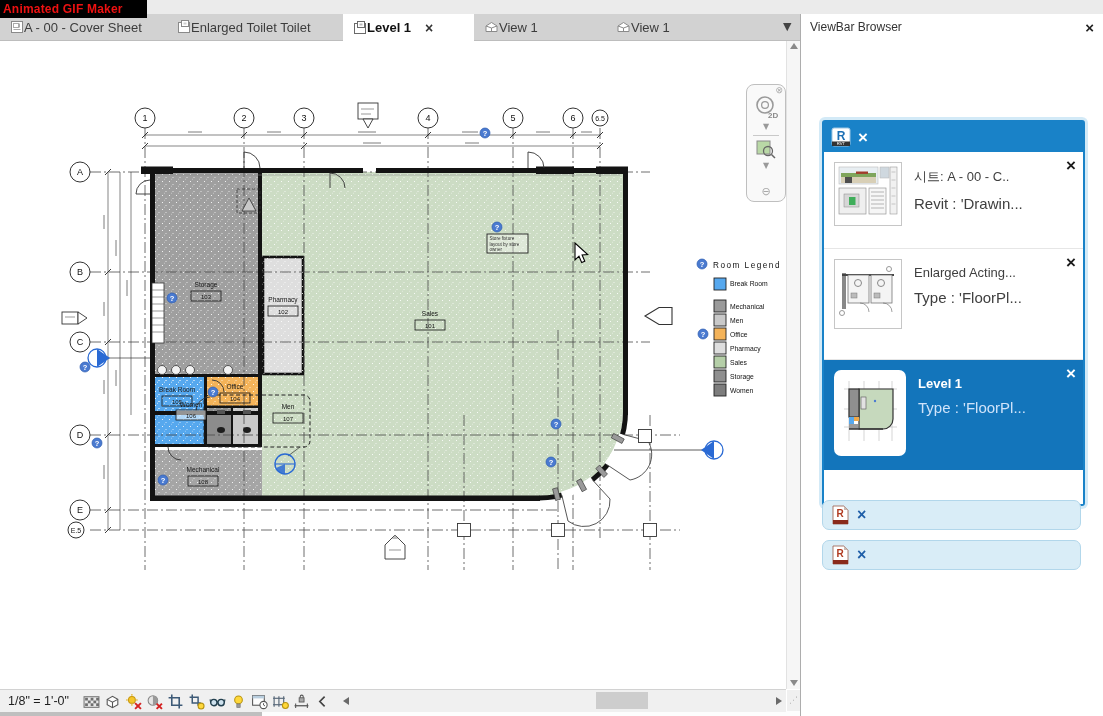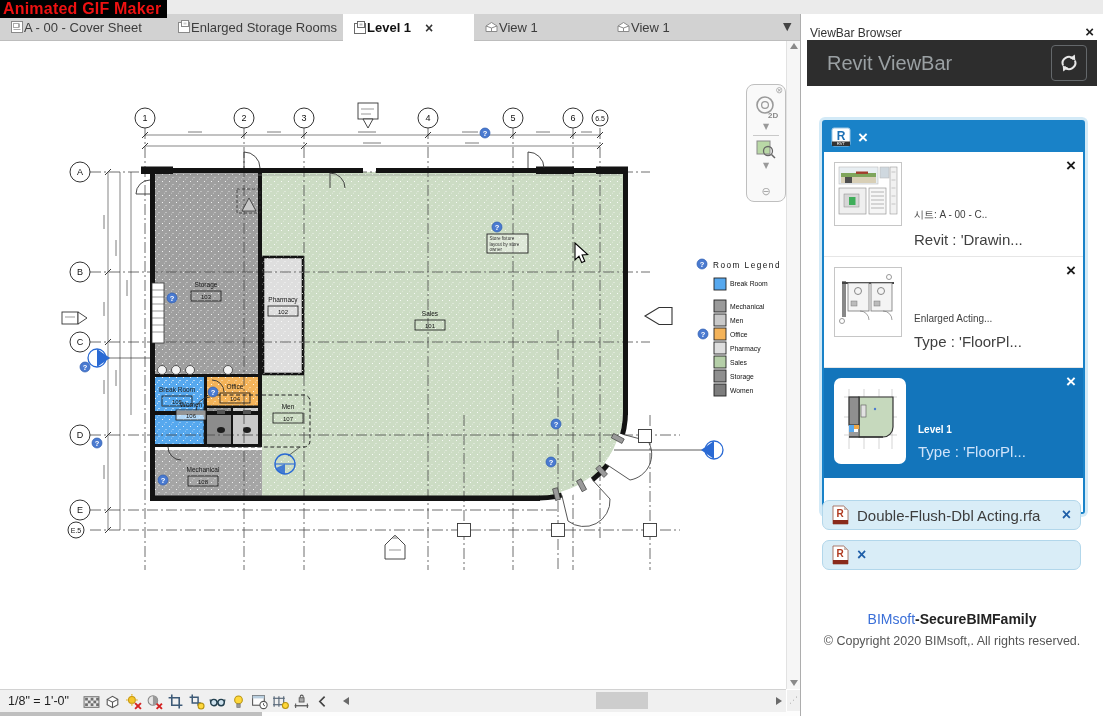--- a/index.html
+++ b/index.html
@@ -1,21 +1,21 @@
 <!DOCTYPE html>
 <html><head>
 <meta charset="utf-8">
 <style>
   html,body{margin:0;padding:0;background:#888;}
   #app{position:relative;width:1103px;height:716px;background:#fff;overflow:hidden;
        font-family:"Liberation Sans",sans-serif;-webkit-font-smoothing:antialiased;}
   
   .topstrip{position:absolute;left:0;top:0;width:1103px;height:14px;background:#ebebeb;}
-  .gifmaker{position:absolute;left:0;top:0;height:18px;padding:0 6px 0 3px;background:#000;
-            color:#ee1111;font-weight:bold;font-size:16px;line-height:18px;z-index:60;letter-spacing:.2px;}
+  .gifmaker{position:absolute;left:0;top:0;height:18px;padding:0 24px 0 3px;background:#000;
+            color:#ee1111;font-weight:bold;font-size:12px;line-height:18px;z-index:60;letter-spacing:.2px;}
   .tabbar{position:absolute;left:0;top:14px;width:800px;height:26px;background:#d2d2d2;
           border-bottom:1px solid #bdbdbd;display:flex;z-index:5;}
   .tab{display:flex;align-items:center;gap:0;padding:0 10px;font-size:13px;color:#3c3c3c;
        white-space:nowrap;overflow:hidden;box-sizing:border-box;cursor:default;}
   .tab.active{background:#fff;color:#111;font-weight:bold;height:27px;}
   .tab .x{font-weight:bold;color:#333;margin-left:14px;font-size:14px;}
   .tab-overflow{position:absolute;left:783px;top:6px;color:#444;font-size:11px;
                 font-family:"DejaVu Sans",sans-serif;}
   .ticon{flex:none;display:block;}
   
@@ -45,37 +45,37 @@
       border-left:6px solid #6a6a6a;margin:0 4px;}
   .htrack{flex:1;height:100%;position:relative;}
   .hthumb{position:absolute;left:58%;top:2px;width:52px;height:17px;background:#cdcdcd;}
   .grip{position:absolute;left:787px;top:690px;width:13px;height:21px;background:#f0f0f0;
         color:#b0b0b0;font-size:9px;line-height:21px;text-align:center;z-index:6;}
   .oswindow{position:absolute;left:0;top:711px;width:1103px;height:5px;background:#bfbfbf;}
   .oswindow .w{position:absolute;left:262px;top:0;width:568px;height:5px;background:#fdfdfd;}
   
   .panel{position:absolute;left:800px;top:14px;width:303px;height:702px;background:#fff;
          border-left:1px solid #adadad;box-sizing:border-box;z-index:7;}
-  .panel-title{height:26px;display:flex;align-items:flex-end;font-size:12px;color:#333;padding:0 9px;}
+  .panel-title{height:26px;display:flex;align-items:center;font-size:12px;color:#333;padding:0 9px;}
   .panel-title .x{margin-left:auto;font-size:15px;font-weight:bold;color:#222;}
   .brandbar{position:absolute;left:6px;top:26px;width:290px;height:46px;background:#2d2d2d;
             display:flex;align-items:center;}
   .brandbar .t{color:#9aa0a3;font-size:20px;padding-left:20px;}
   .brandbar .refresh{margin-left:auto;margin-right:10px;width:34px;height:34px;border:1px solid #64686b;
             border-radius:4px;display:flex;align-items:center;justify-content:center;}
   .projectbox{position:absolute;left:21px;top:106px;width:259px;border:2px solid #1982c8;border-radius:3px;
             background:#fff;box-shadow:0 0 0 3px rgba(139,199,235,.38);}
   .projhead{height:30px;background:#1982c8;display:flex;align-items:center;padding:0 7px;gap:7px;}
   .projhead .nm{color:#fff;font-size:15px;flex:1;white-space:nowrap;overflow:hidden;}
   .projhead .x{color:#0d4f8c;font-weight:bold;font-size:17px;line-height:17px;color:#fff;}
   .vitem{position:relative;display:flex;gap:12px;padding:10px 8px 8px 10px;border-bottom:1px solid #e6e6e6;
          min-height:78px;align-items:flex-start;background:#fff;}
   .vitem .thumb{flex:none;background:#fff;border:1px solid #c6c6c6;padding:1px;}
   .vitem .lines{padding-top:6px;}
-  .vitem .l1{font-size:10px;color:#3f3f3f;margin-bottom:9px;margin-top:40px;}
+  .vitem .l1{font-size:13px;color:#3f3f3f;margin-bottom:9px;}
   .vitem .l2{font-size:15px;color:#3f3f3f;}
   .vitem .x{position:absolute;top:4px;right:7px;font-size:17px;font-weight:bold;color:#1a1a1a;}
   .vitem.sel{background:#1375bb;border-bottom:none;min-height:92px;}
   .vitem.sel .thumb{border:none;border-radius:7px;padding:5px;}
   .vitem.sel .l1{color:#fff;font-weight:bold;margin-bottom:8px;}
   .vitem.sel .l2{color:#cfe3fa;}
   .vitem.sel .x{color:#fff;}
   .projpad{height:34px;background:#fff;}
   .fambar{position:absolute;left:21px;width:259px;height:30px;background:#d9edf7;border:1px solid #b2d7eb;
           border-radius:7px;display:flex;align-items:center;gap:8px;padding:0 9px;box-sizing:border-box;}
@@ -104,21 +104,21 @@
           <line x1="9.5" y1="3.5" x2="9.5" y2="7.5" stroke="#aaa"></line>
         </svg>
       <span>A - 00 - Cover Sheet</span>
     </div>
     <div class="tab" style="width:176px">
       <svg class="ticon" width="14" height="14">
           <rect x="1.5" y="2.5" width="11" height="10" fill="#fff" stroke="#8a8a8a"></rect>
           <rect x="4.5" y="0.5" width="7" height="6" fill="#fff" stroke="#8a8a8a"></rect>
           <rect x="6.5" y="2.5" width="3" height="2" fill="#cfcfcf"></rect>
         </svg>
-      <span>Enlarged Storage Rooms</span>
+      <span>Enlarged Toilet Toilet</span>
     </div>
     <div class="tab active" style="width:131px">
       <svg class="ticon" width="14" height="14">
           <rect x="1.5" y="2.5" width="11" height="10" fill="#fff" stroke="#6a6a6a"></rect>
           <rect x="4.5" y="0.5" width="7" height="6" fill="#fff" stroke="#6a6a6a"></rect>
           <rect x="6.5" y="2.5" width="3" height="2" fill="#bdbdbd"></rect>
         </svg>
       <span>Level 1</span>
       <span class="x">×</span>
     </div>
@@ -594,31 +594,20 @@
   </div>
   <div class="grip">⋰</div>
   <div class="oswindow">
       <div class="w"></div>
     </div>
 
   <div class="panel">
     <div class="panel-title">
       <span>ViewBar Browser</span>
       <span class="x">×</span>
-    </div>
-    <div class="brandbar">
-      <span class="t">Revit ViewBar</span>
-      <span class="refresh">
-        <svg width="22" height="22" viewBox="0 0 22 22">
-          <path d="M5,13.5 A6.3,6.3 0 0 1 15.5,7" fill="none" stroke="#e8e8e8" stroke-width="2"></path>
-          <polygon points="16.8,2.5 17.3,8.6 11.8,6.2" fill="#e8e8e8"></polygon>
-          <path d="M17,8.5 A6.3,6.3 0 0 1 6.5,15" fill="none" stroke="#e8e8e8" stroke-width="2"></path>
-          <polygon points="5.2,19.5 4.7,13.4 10.2,15.8" fill="#e8e8e8"></polygon>
-        </svg>
-      </span>
     </div>
 
     <div class="projectbox">
       <div class="projhead">
         <svg width="20" height="20" viewBox="0 0 20 20">
           <rect x="1" y="1" width="18" height="18" rx="2" fill="#fff" stroke="#9ec6e2"></rect>
           <text x="10" y="12.5" font-size="12" font-weight="bold" fill="#1c6fb4" text-anchor="middle">R</text>
           <rect x="1" y="14.5" width="18" height="4.5" fill="#333"></rect>
           <text x="10" y="18.4" font-size="4.2" fill="#fff" text-anchor="middle">RVT</text>
         </svg>
@@ -720,32 +709,27 @@
       <div class="projpad"></div>
     </div>
 
     <div class="fambar" style="top:486px">
       <svg width="17" height="20" viewBox="0 0 17 20">
         <path d="M1,1 H12 L16,5 V19 H1 Z" fill="#fff" stroke="#9a5a4a" stroke-width="0.8"></path>
         <path d="M12,1 L16,5 H12 Z" fill="#c9b9b2"></path>
         <text x="8" y="12" font-size="10" font-weight="bold" fill="#b03a20" text-anchor="middle">R</text>
         <rect x="1" y="15" width="15" height="4" fill="#8a2a1a"></rect>
       </svg>
-      <span class="nm">Double-Flush-Dbl Acting.rfa</span>
       <span class="x">×</span>
     </div>
     <div class="fambar" style="top:526px">
       <svg width="17" height="20" viewBox="0 0 17 20">
         <path d="M1,1 H12 L16,5 V19 H1 Z" fill="#fff" stroke="#9a5a4a" stroke-width="0.8"></path>
         <path d="M12,1 L16,5 H12 Z" fill="#c9b9b2"></path>
         <text x="8" y="12" font-size="10" font-weight="bold" fill="#b03a20" text-anchor="middle">R</text>
         <rect x="1" y="15" width="15" height="4" fill="#8a2a1a"></rect>
       </svg>
       <span class="x">×</span>
     </div>
 
-    <div class="pfooter">
-      <div class="l1"><a href="#">BIMsoft</a><span>-SecureBIMFamily</span></div>
-      <div class="l2">© Copyright 2020 BIMsoft,. All rights reserved.</div>
-    </div>
   </div>
 
 </div>
 
 </body></html>

